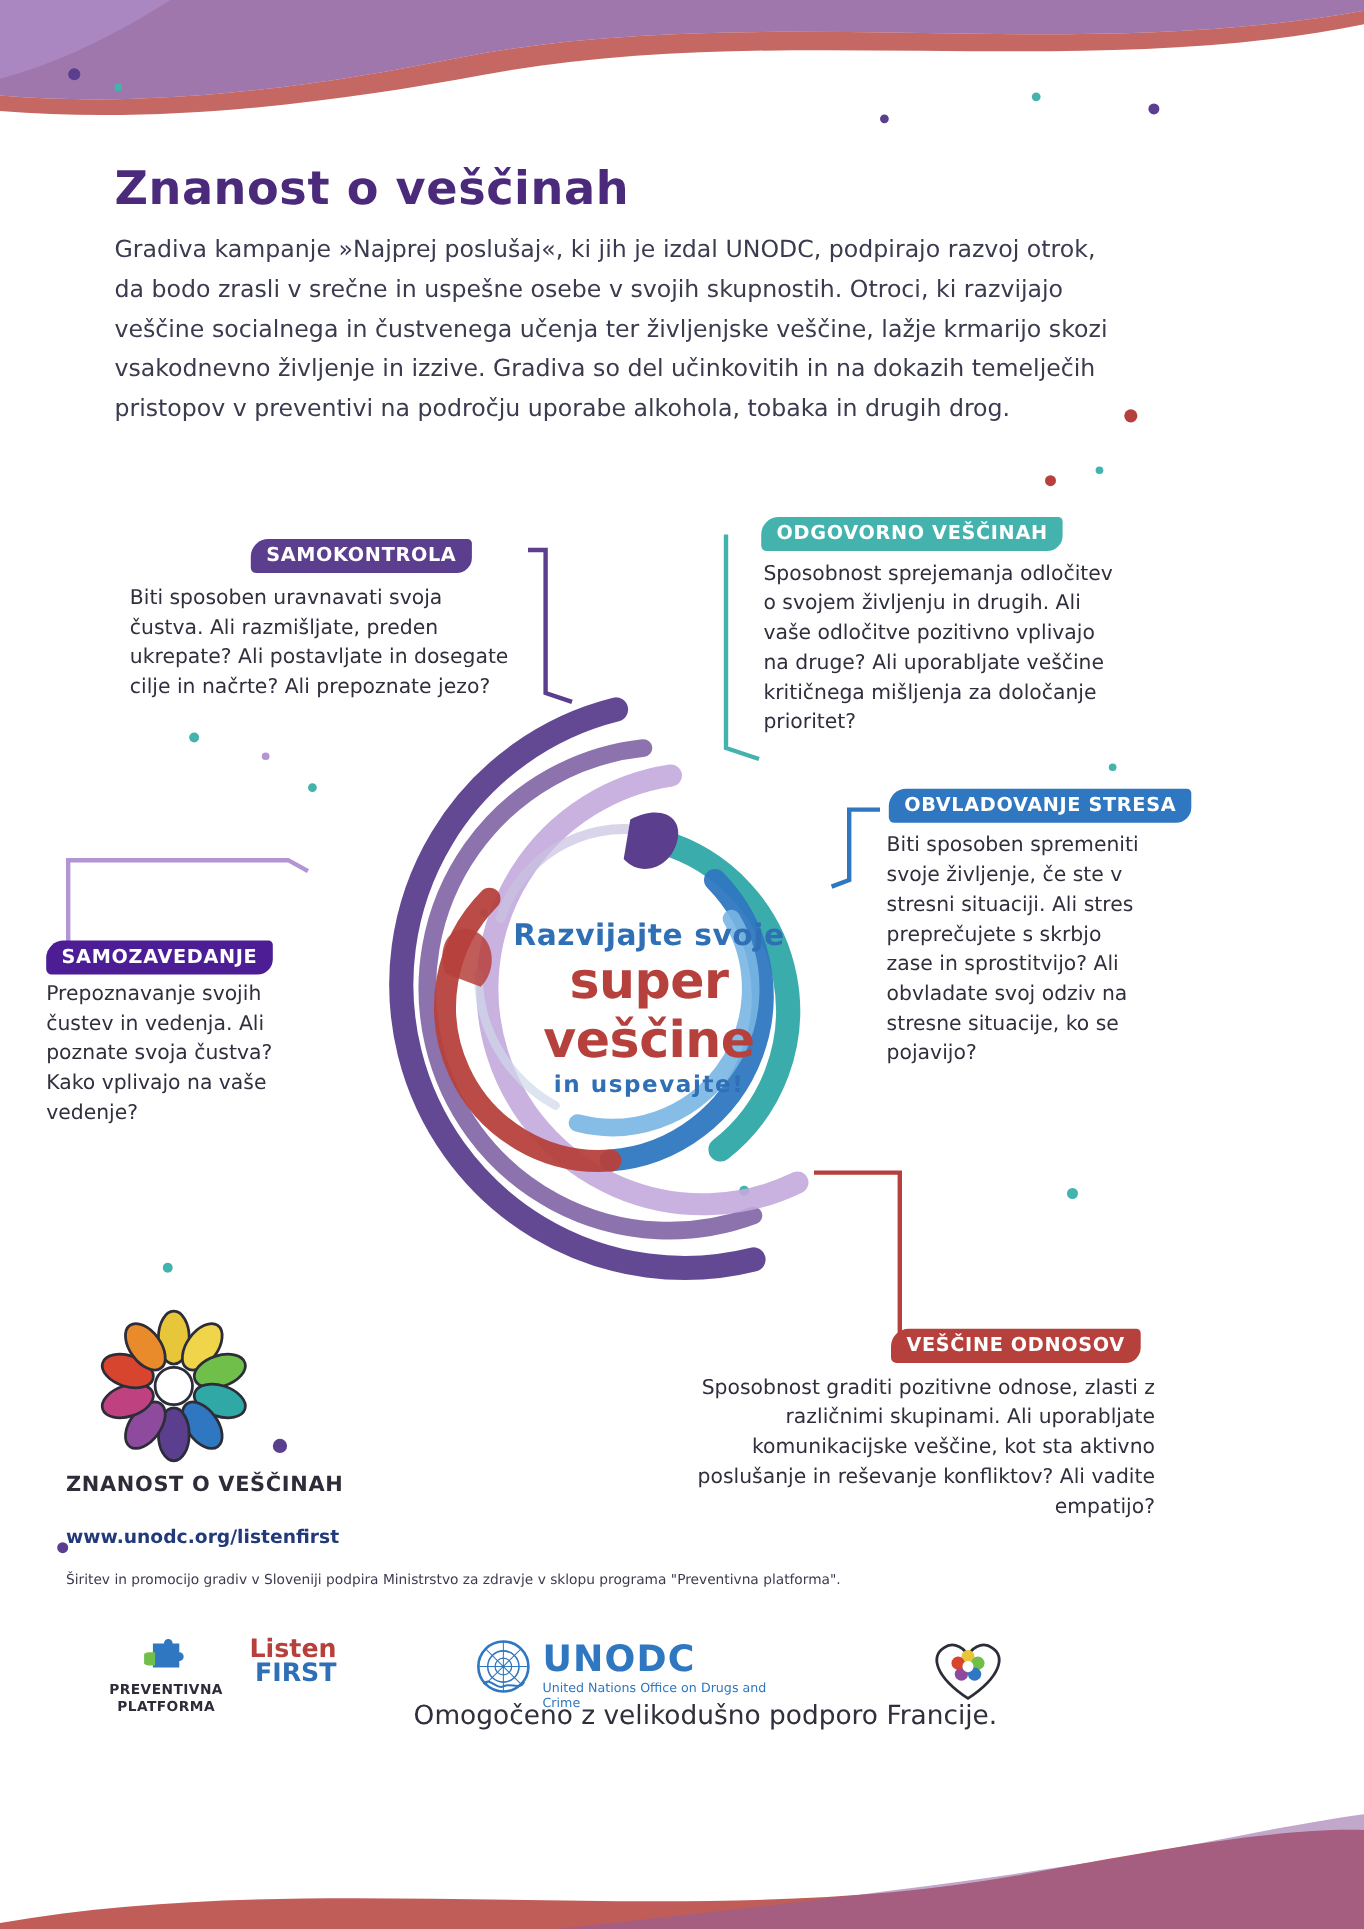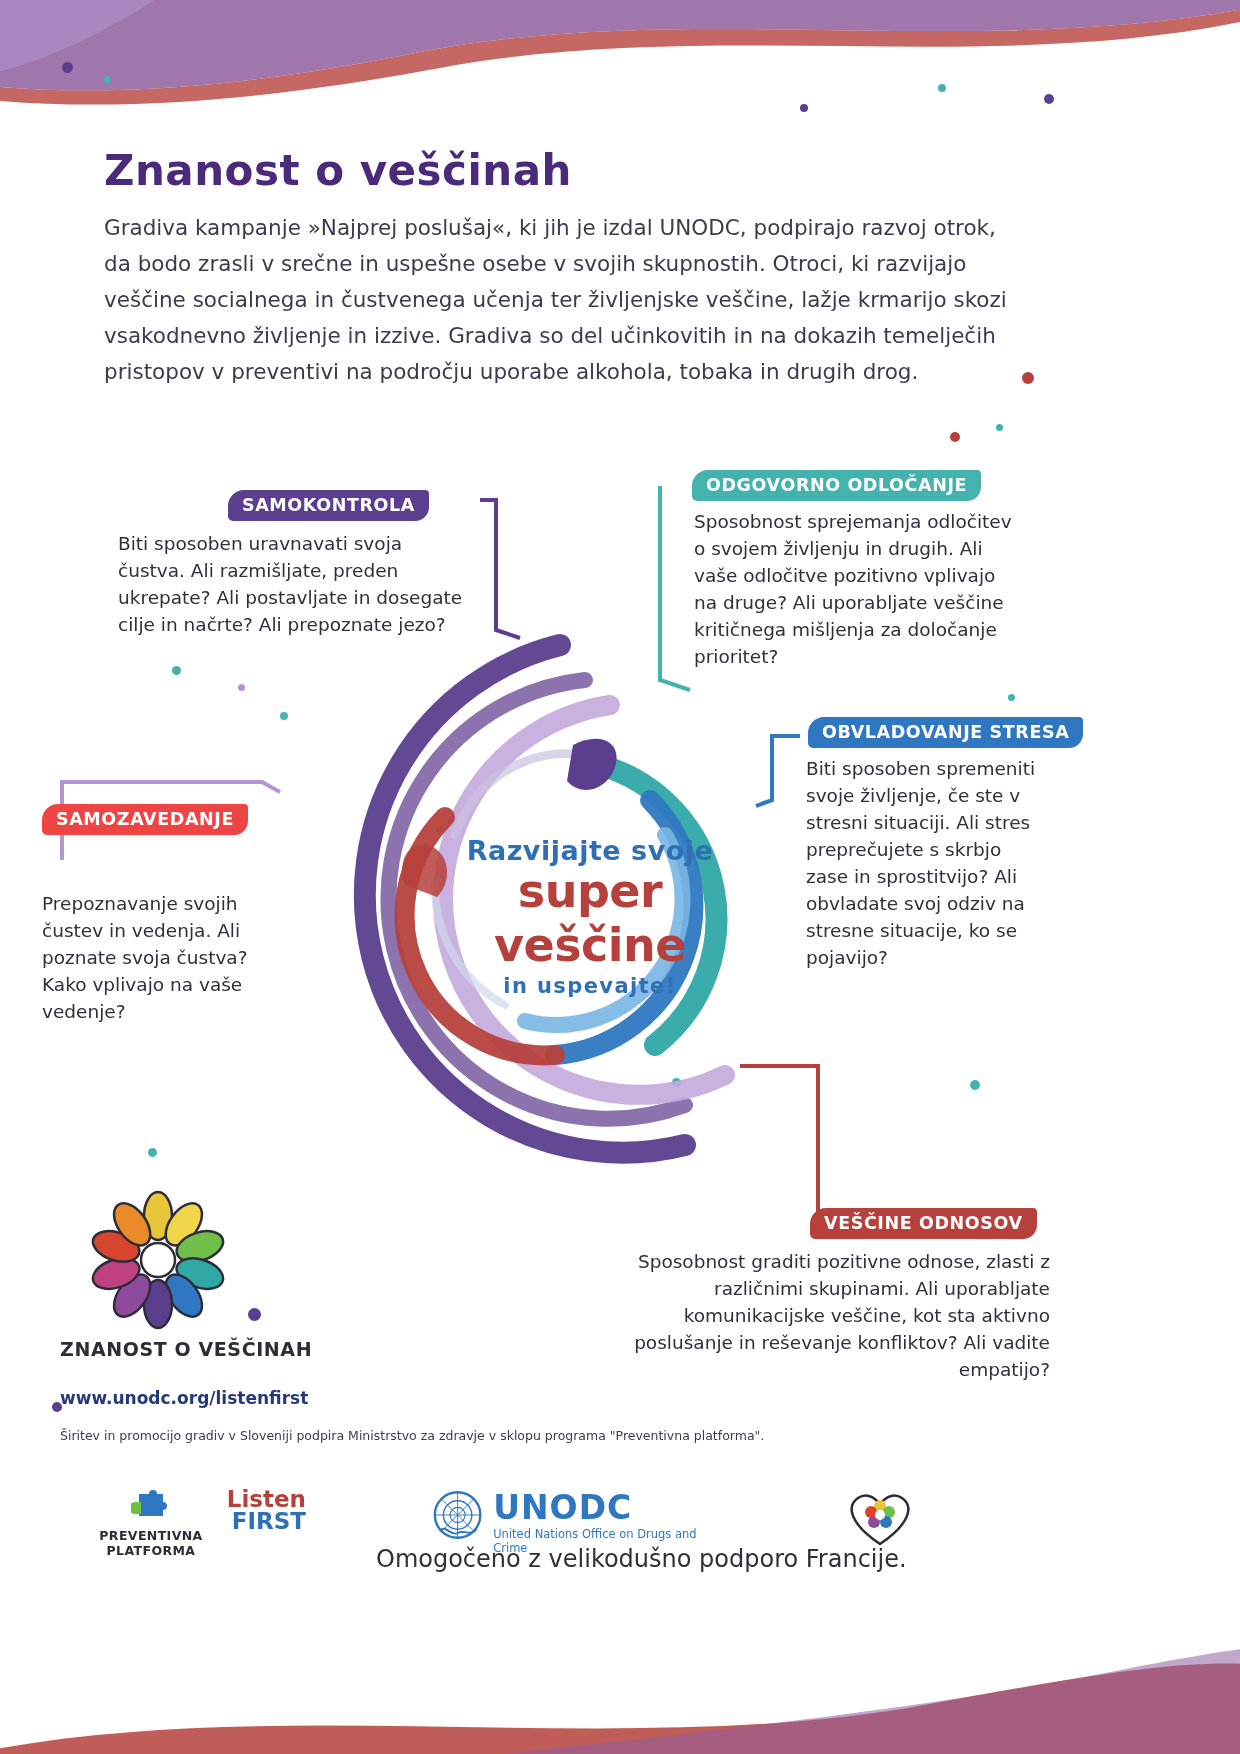--- a/index.html
+++ b/index.html
@@ -48,21 +48,21 @@
   
   #lab-samokontrola{left:228px;top:490px;background:#5b3f8e;}
   #txt-samokontrola{left:118px;top:530px;width:350px;text-align:left;}
 
   #lab-odlocanje{left:692px;top:470px;background:#44b3ae;}
   #txt-odlocanje{left:694px;top:508px;width:330px;}
 
   #lab-stres{left:808px;top:717px;background:#2f77c0;}
   #txt-stres{left:806px;top:755px;width:240px;}
 
-  #lab-samozavedanje{left:42px;top:804px;background:#ef4444;}
+  #lab-samozavedanje{left:42px;top:855px;background:#4c1d95;}
   #txt-samozavedanje{left:42px;top:890px;width:250px;}
 
   #lab-odnosov{left:810px;top:1208px;background:#b6413c;}
   #txt-odnosov{left:630px;top:1248px;width:420px;text-align:right;}
 
   
   .conn{position:absolute;}
 
   
   .centre{position:absolute;left:255px;top:585px;width:600px;height:640px;}
@@ -188,21 +188,21 @@
 
   <div class="center-text">
     <div class="ct-1">Razvijajte svoje</div>
     <div class="ct-2">super veščine</div>
     <div class="ct-3">in uspevajte!</div>
   </div>
 
   <div class="label" id="lab-samokontrola">SAMOKONTROLA</div>
   <div class="body" id="txt-samokontrola">Biti sposoben uravnavati svoja čustva. Ali razmišljate, preden ukrepate? Ali postavljate in dosegate cilje in načrte? Ali prepoznate jezo?</div>
 
-  <div class="label" id="lab-odlocanje">ODGOVORNO ODLOČANJE</div>
+  <div class="label" id="lab-odlocanje">ODGOVORNO VEŠČINAH</div>
   <div class="body" id="txt-odlocanje">Sposobnost sprejemanja odločitev o svojem življenju in drugih. Ali vaše odločitve pozitivno vplivajo na druge? Ali uporabljate veščine kritičnega mišljenja za določanje prioritet?</div>
 
   <div class="label" id="lab-stres">OBVLADOVANJE STRESA</div>
   <div class="body" id="txt-stres">Biti sposoben spremeniti svoje življenje, če ste v stresni situaciji. Ali stres preprečujete s skrbjo zase in sprostitvijo? Ali obvladate svoj odziv na stresne situacije, ko se pojavijo?</div>
 
   <div class="label" id="lab-samozavedanje">SAMOZAVEDANJE</div>
   <div class="body" id="txt-samozavedanje">Prepoznavanje svojih čustev in vedenja. Ali poznate svoja čustva? Kako vplivajo na vaše vedenje?</div>
 
   <div class="label" id="lab-odnosov">VEŠČINE ODNOSOV</div>
   <div class="body" id="txt-odnosov">Sposobnost graditi pozitivne odnose, zlasti z različnimi skupinami. Ali uporabljate komunikacijske veščine, kot sta aktivno poslušanje in reševanje konfliktov? Ali vadite empatijo?</div>

